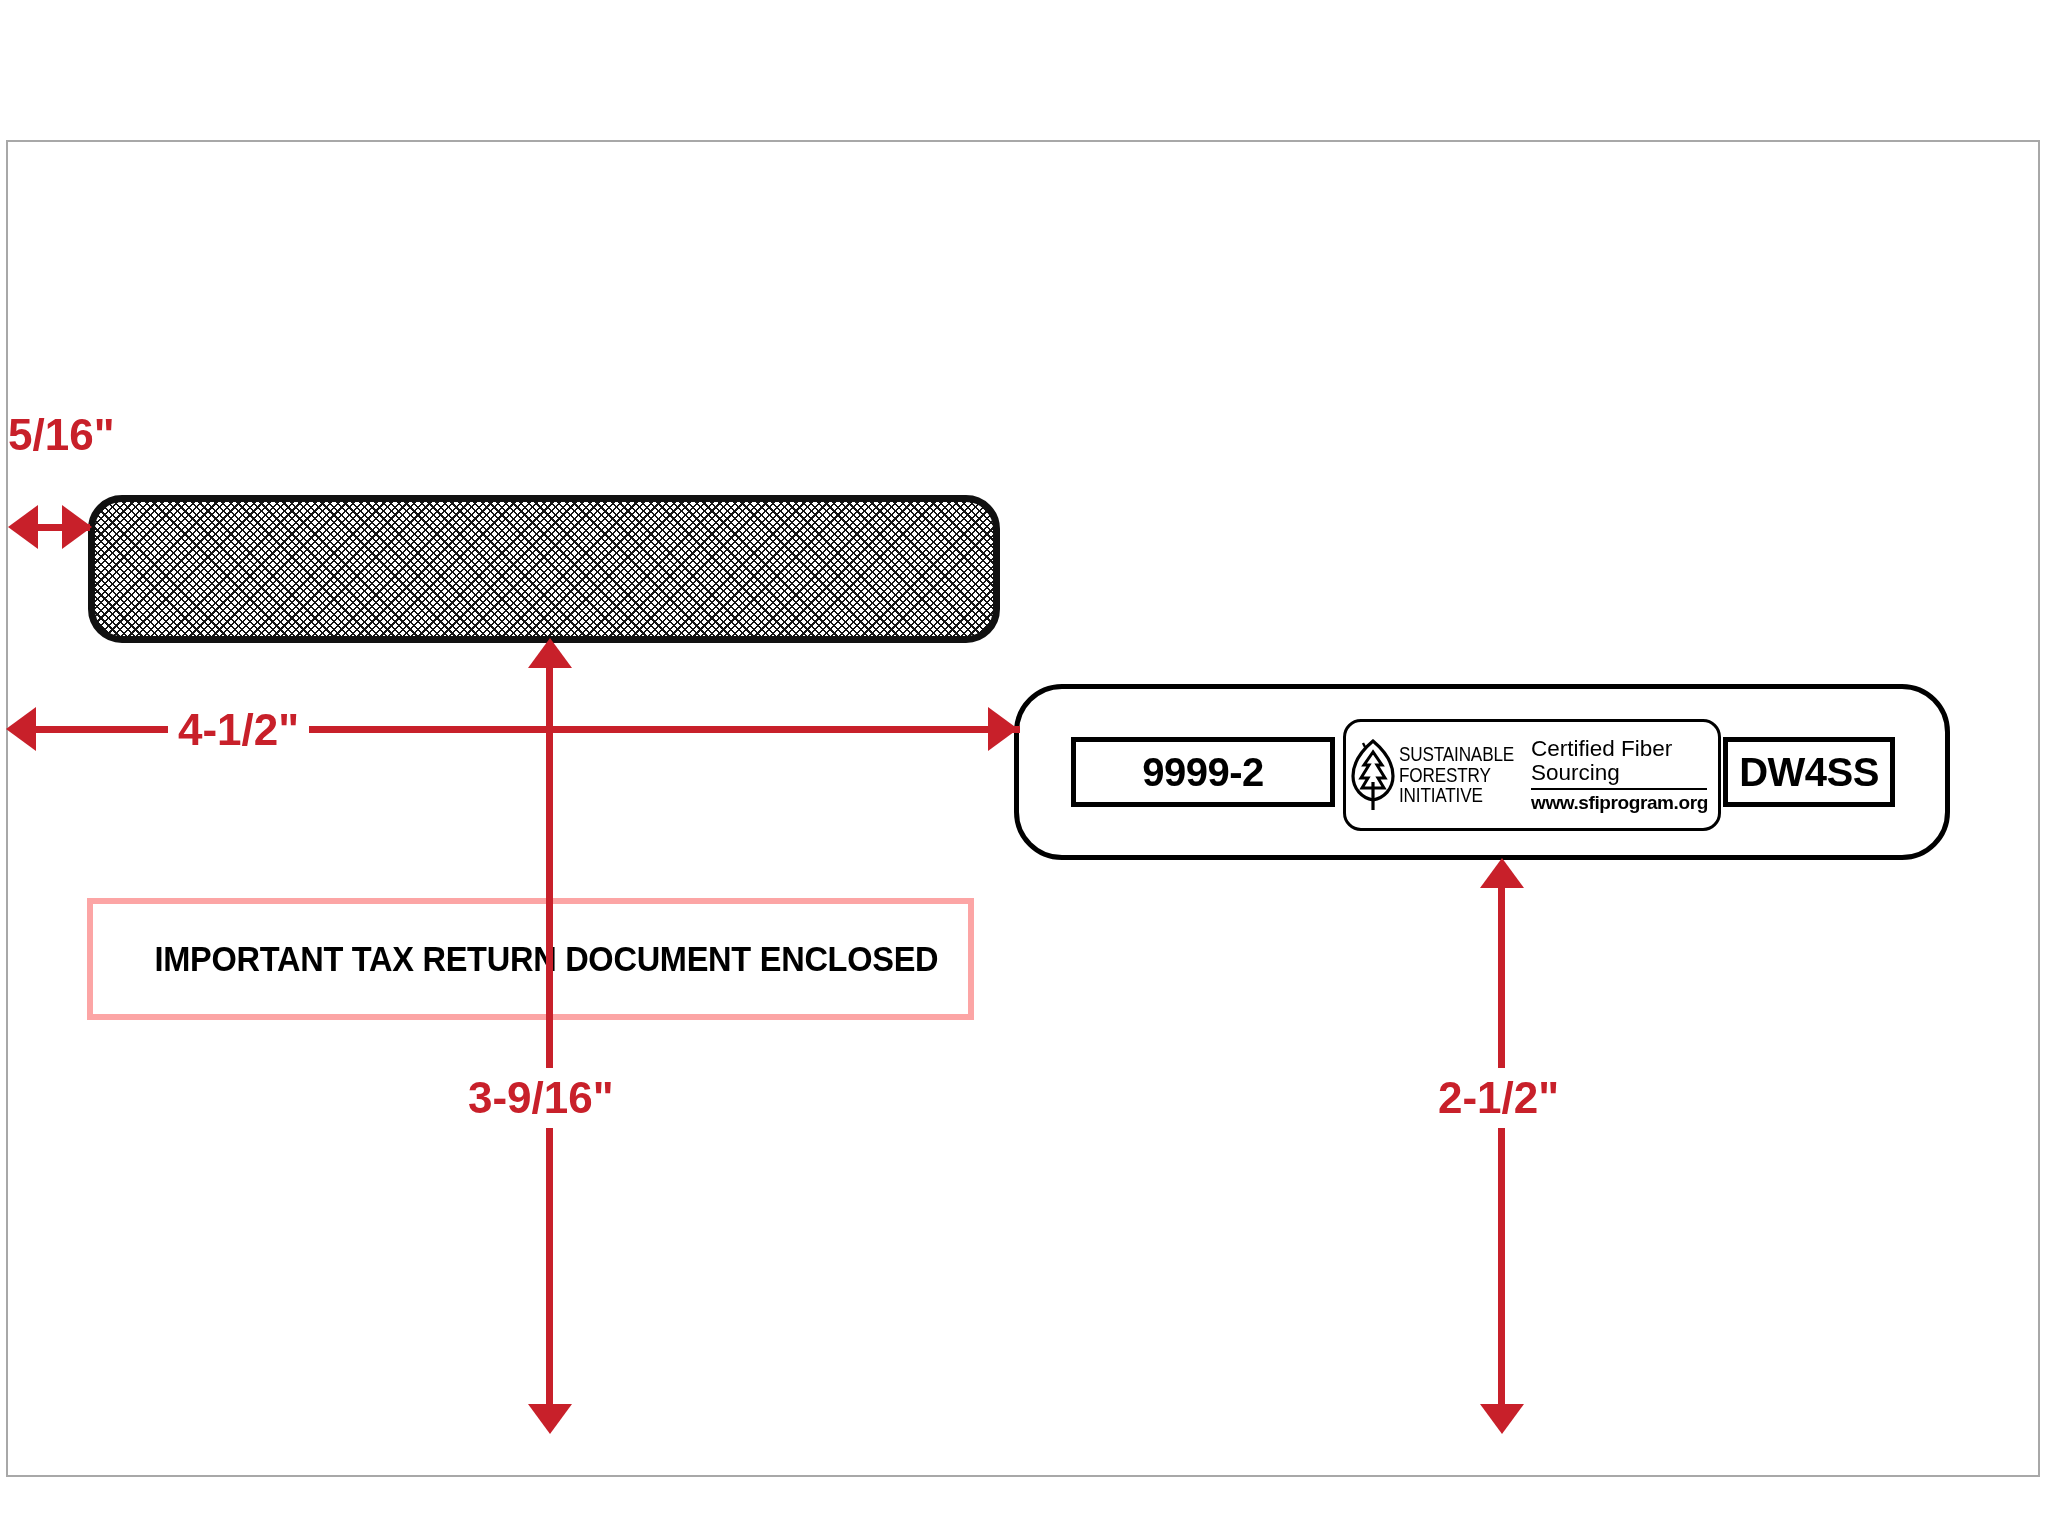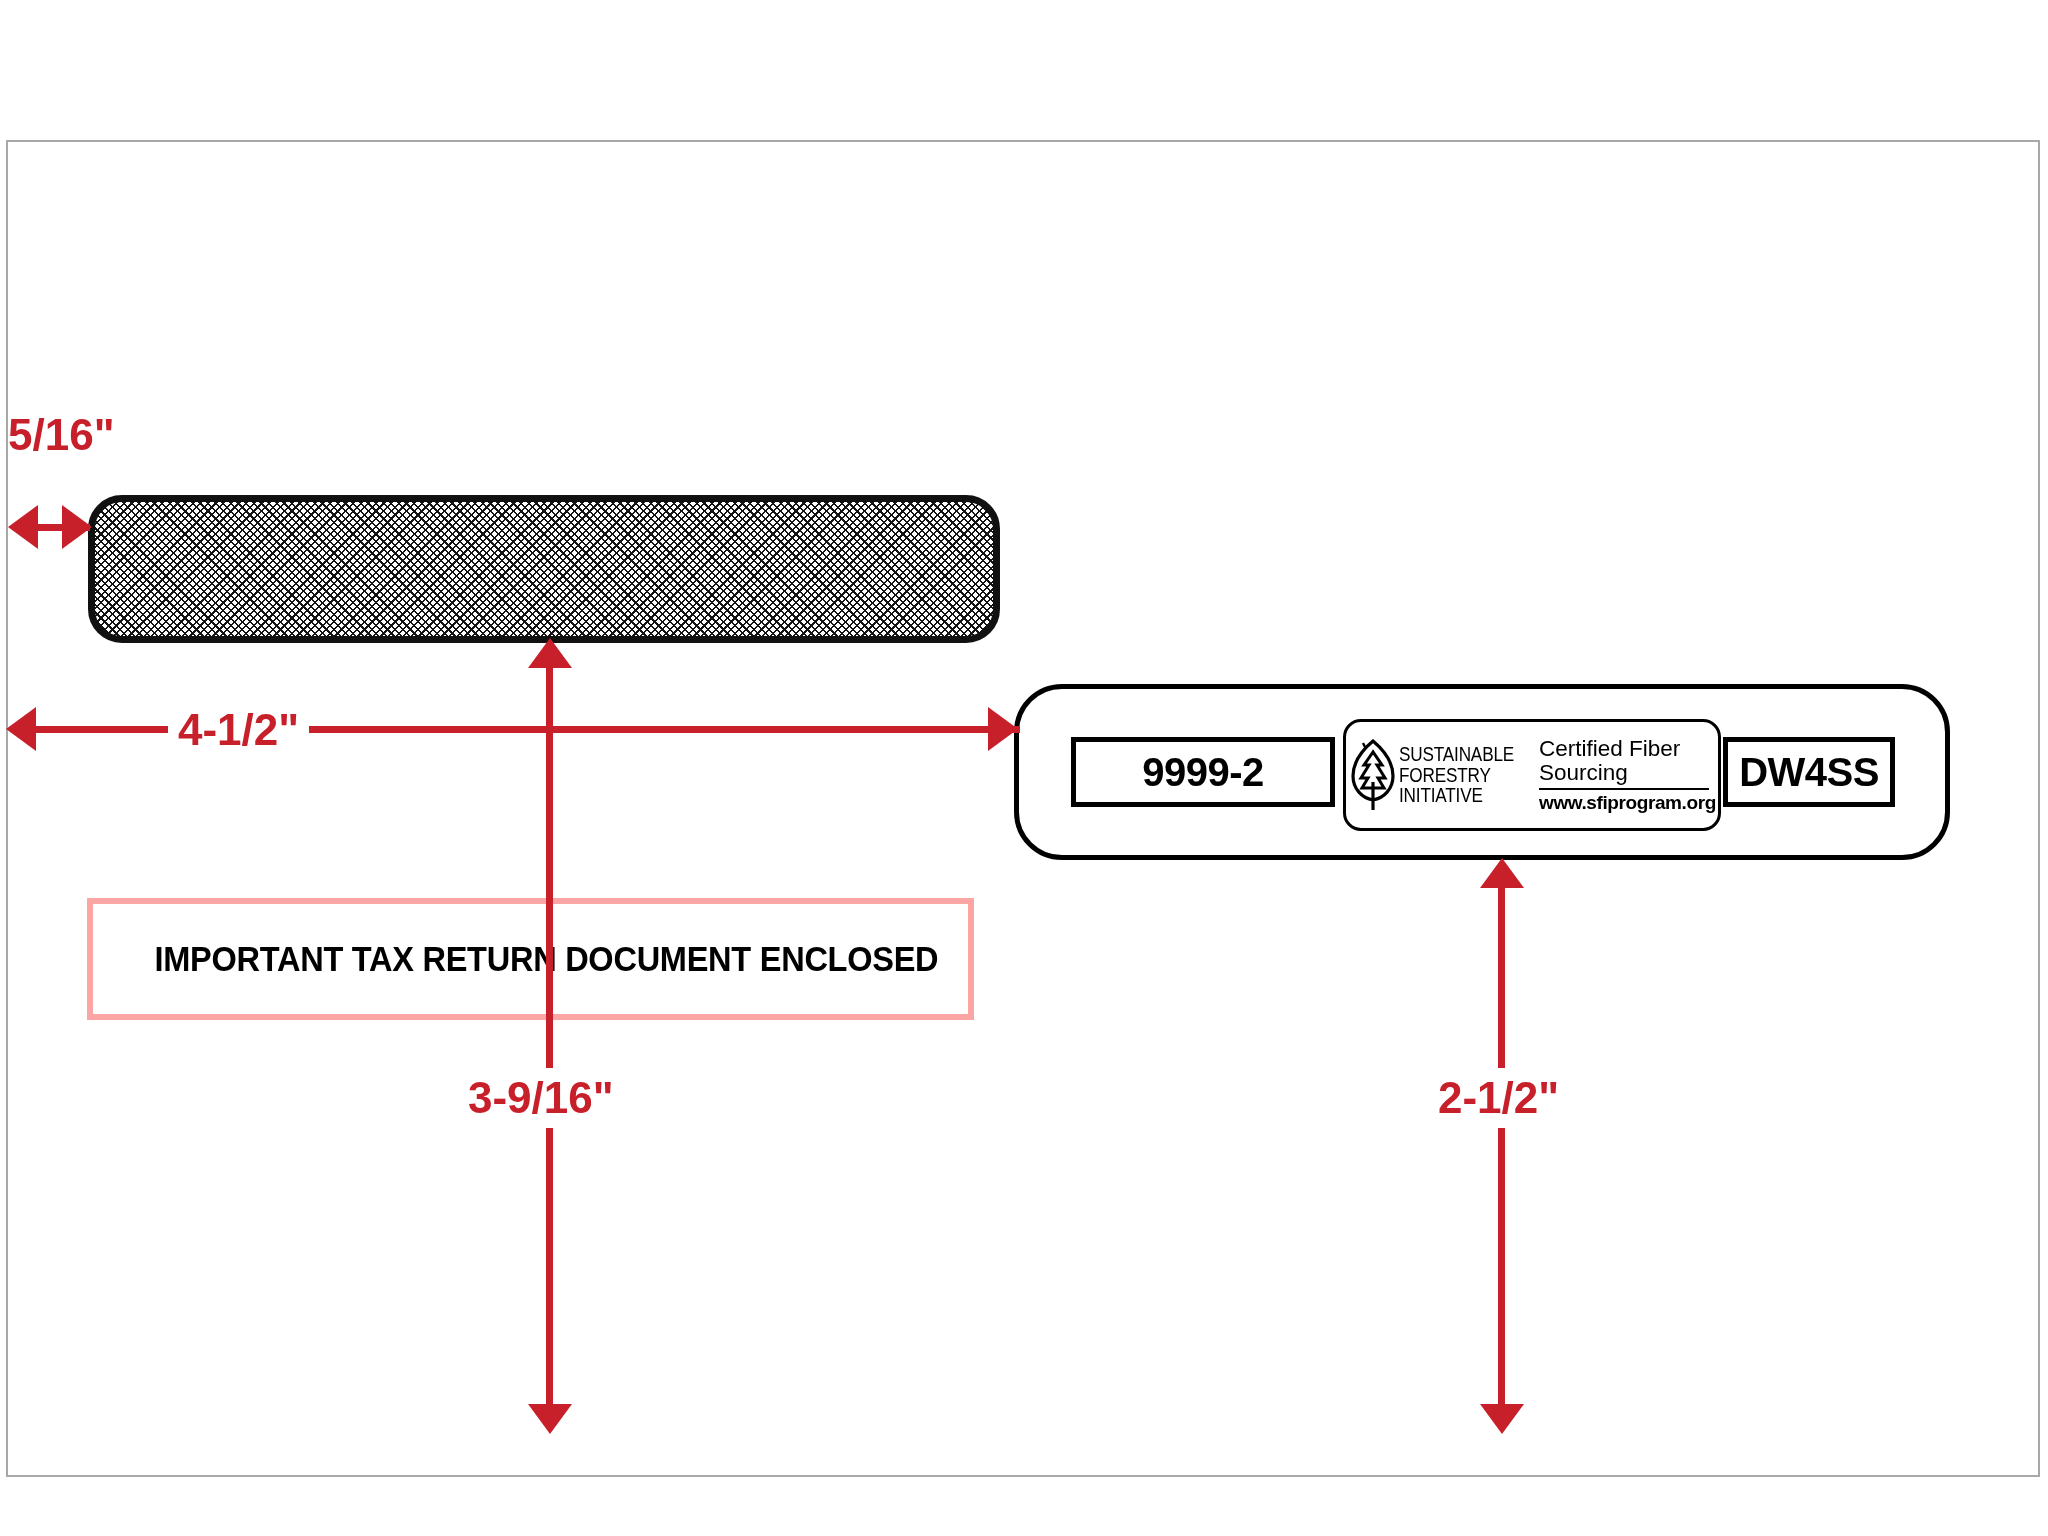--- a/index.html
+++ b/index.html
@@ -140,21 +140,21 @@
     font-weight: normal;
     color: #000000;
     transform: scaleX(0.88);
     transform-origin: left center;
     white-space: nowrap;
     letter-spacing: -0.2px;
     width: 128px;
     flex: 0 0 auto;
   }
   #sfi-claim-block {
-    margin-left: 12px;
+    margin-left: 4px;
     flex: 1 1 auto;
   }
   #sfi-claim {
     font-size: 22.5px;
     line-height: 24px;
     color: #000000;
     font-weight: normal;
     white-space: nowrap;
   }
   #sfi-rule {

